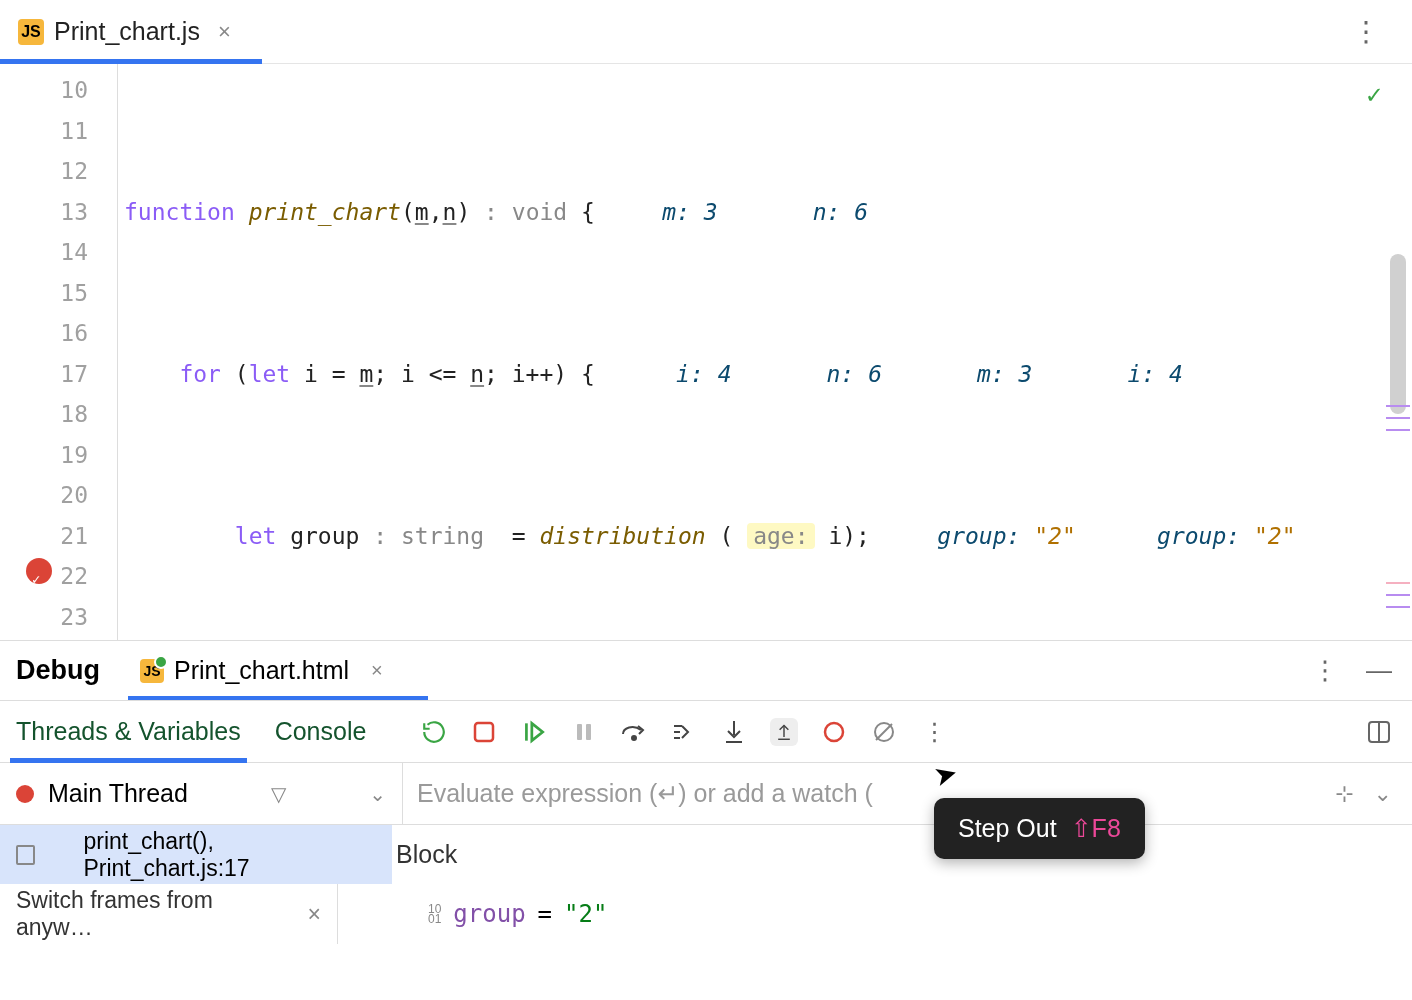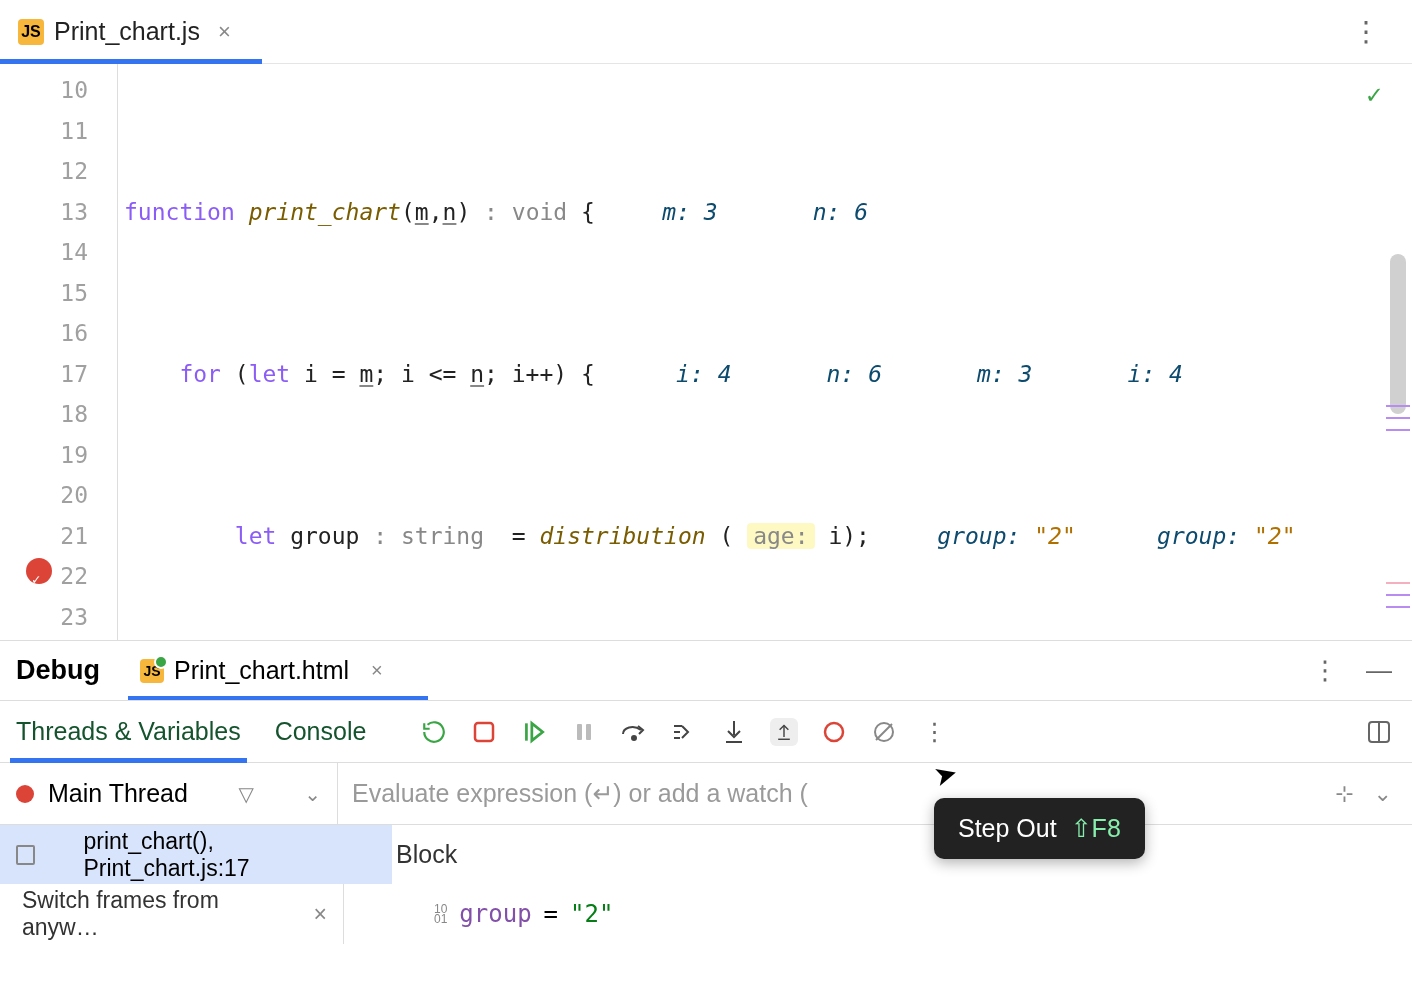--- a/index.html
+++ b/index.html
@@ -53,46 +53,46 @@
 .dbg-row { display: flex; align-items: center; height: 62px; border-top: 1px solid #ddd; padding: 0 16px; gap: 34px; position: relative; }
 .dbg-tab { font-size: 25px; color: #14532d; position: relative; height: 100%; display: flex; align-items: center; }
 .dbg-tab.active::after { content: ""; position: absolute; bottom: -1px; left: -6px; right: -6px; height: 5px; background: #3574f0; }
 .dbg-actions { display: flex; gap: 22px; align-items: center; margin-left: 20px; }
 .dbg-actions .ico { width: 28px; height: 28px; display: flex; align-items: center; justify-content: center; }
 .dbg-right { position: absolute; right: 20px; display: flex; gap: 22px; color: #666; font-size: 24px; }
 .hover-box { background: #eee; border-radius: 6px; padding: 6px; }
 
 
 .threads-row { display: flex; height: 62px; border-top: 1px solid #ddd; }
-.thread-left { width: 338px; border-right: 1px solid #ddd; display: flex; align-items: center; padding: 0 16px; gap: 14px; }
+.thread-left { width: 403px; border-right: 1px solid #ddd; display: flex; align-items: center; padding: 0 16px; gap: 14px; }
 .thread-dot { width: 18px; height: 18px; background: #db4437; border-radius: 50%; }
 .thread-name { font-size: 25px; }
 .filter-ico, .chev { color: #888; font-size: 20px; margin-left: auto; }
 .expr { flex: 1; display: flex; align-items: center; padding: 0 14px; color: #9a9a9a; font-size: 25px; position: relative; }
 .expr-right { position: absolute; right: 20px; display: flex; gap: 20px; color: #888; font-size: 22px; }
 
 
 .stack-row { display: flex; height: 60px; border-top: 1px solid #ddd; }
 .stack-left { width: 392px; display: flex; align-items: center; padding: 0 16px; gap: 12px; background: #d8e4fb; }
 .stack-ico { width: 20px; height: 20px; border: 2px solid #888; border-radius: 2px; }
 .stack-label { font-size: 23px; margin-left: 36px; }
 .stack-right { flex: 1; display: flex; align-items: center; padding: 0 4px; font-size: 25px; color: #333; }
 
 
-.vars-row { display: flex; height: 60px; padding-left: 6px; }
+.vars-row { display: flex; height: 60px; }
 .vars-left { width: 338px; display: flex; align-items: center; padding: 0 16px; gap: 12px; font-size: 23px; color: #333; border-right: 1px solid #ddd; }
 .vars-left .close { color: #888; margin-left: auto; }
 .vars-right { flex: 1; display: flex; align-items: center; padding: 0 14px 0 90px; font-size: 24px; font-family: monospace; gap: 12px; }
 .bin-badge { font-size: 12px; line-height: 10px; color: #888; font-family: sans-serif; text-align: left; }
 .var-name { color: #8250a8; }
 .var-val { color: #067d17; }
 
 
 .tooltip { position: absolute; background: #222; color: #fff; font-size: 25px; border-radius: 10px; padding: 16px 24px; display: flex; gap: 14px; align-items: center; box-shadow: 0 4px 14px rgba(0,0,0,.3); }
-.tooltip .shortcut { color: #86efac; }
+.tooltip .shortcut { color: #ec4899; }
 .cursor { position: absolute; font-size: 28px; color: #000; transform: rotate(-15deg); }
 
 svg { display: block; }
 </style>
 </head>
 <body>
 
 <div class="tab-bar">
   <div class="tab">
     <span class="js-badge">JS</span>

